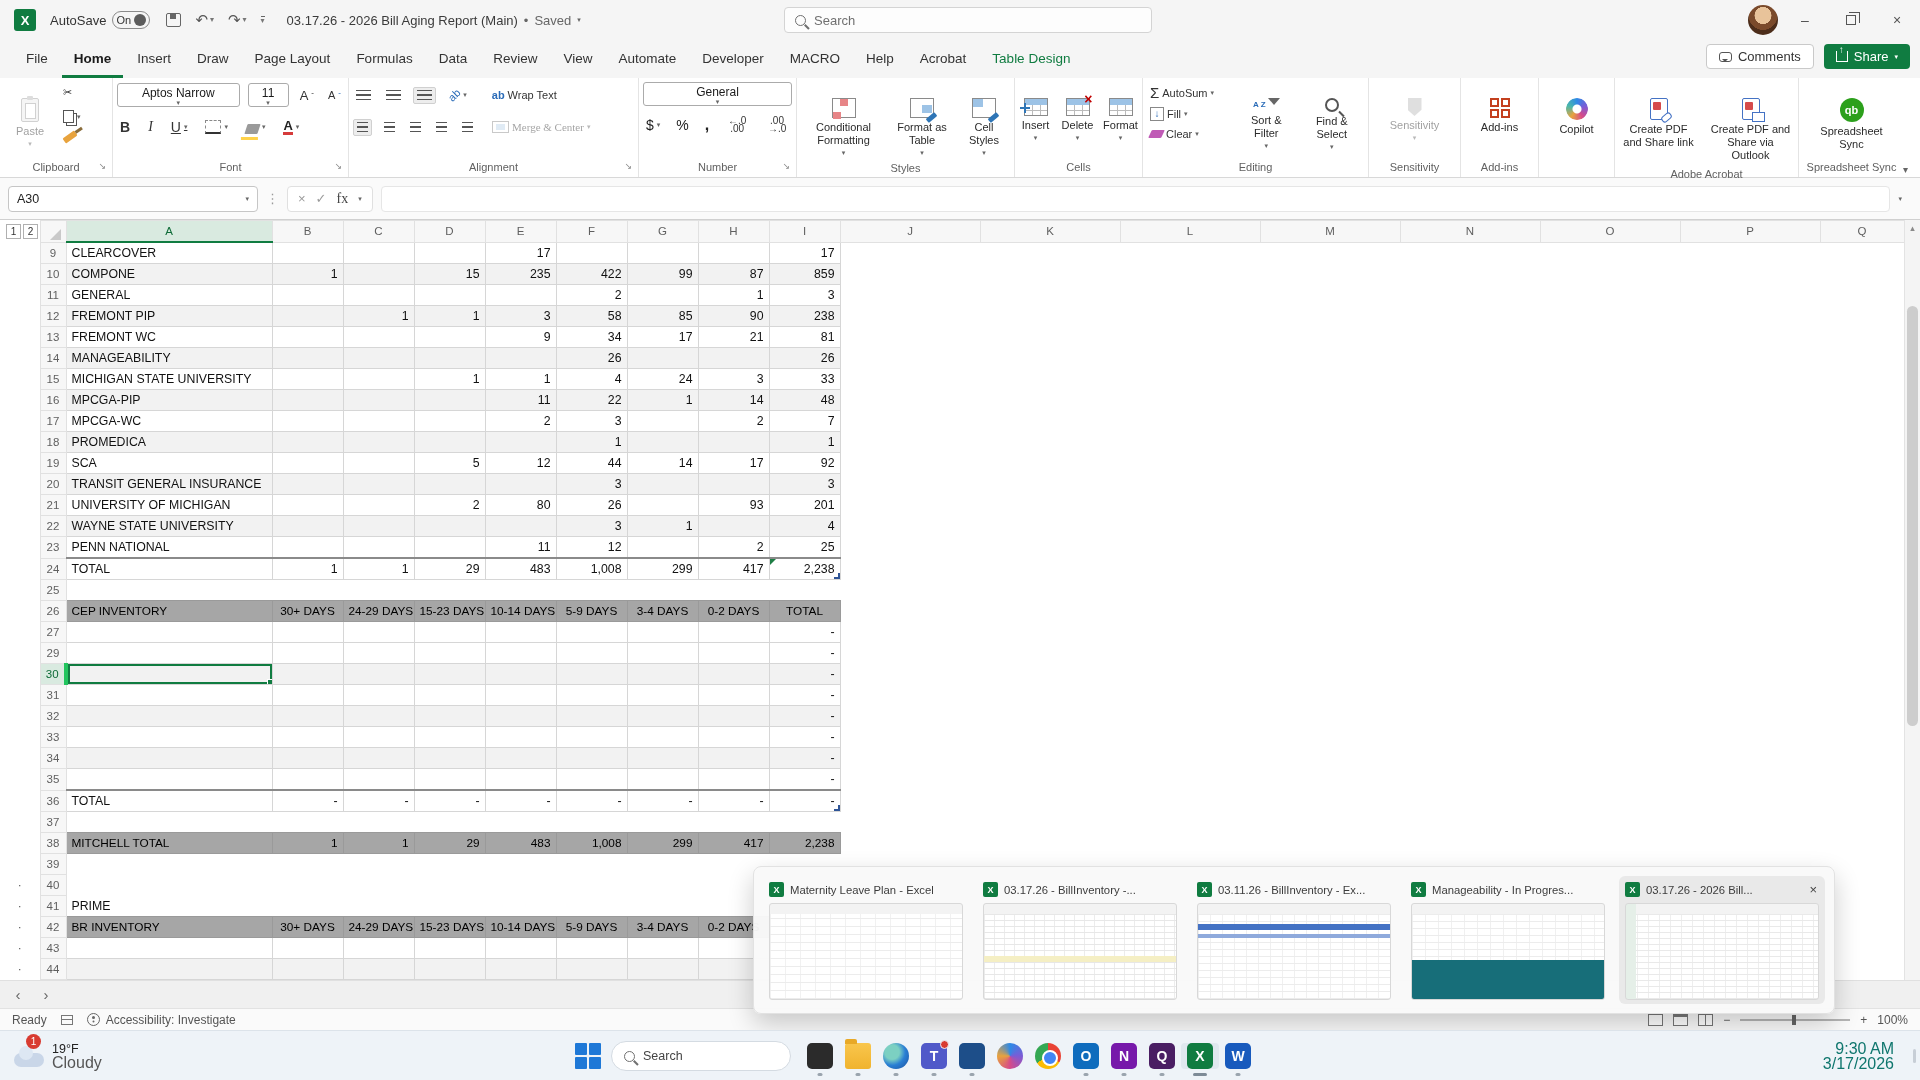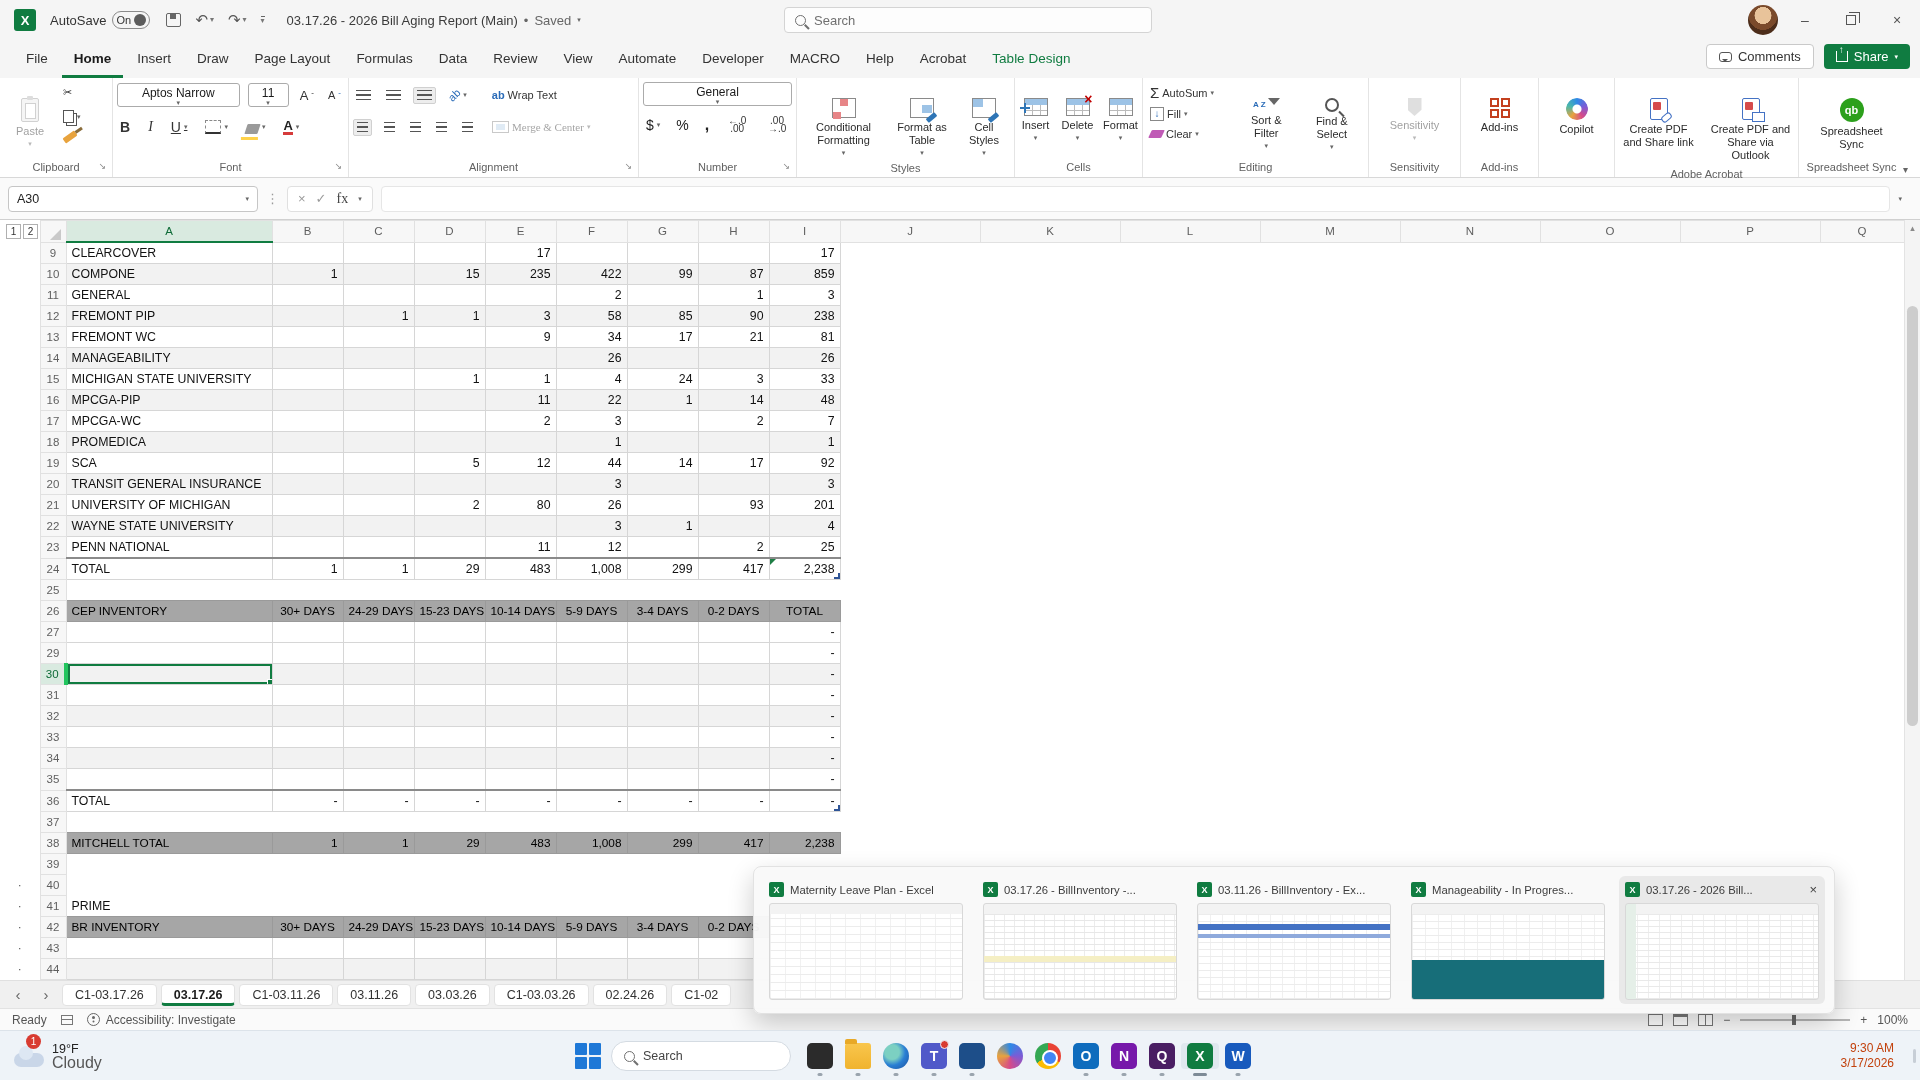--- a/index.html
+++ b/index.html
@@ -226,21 +226,21 @@
   .appwrap{position:relative;display:flex;align-items:center;}
   .appwrap.focused{background:#E0E8EF;border-radius:4px;}
   .badge-dot{position:absolute;right:-2px;top:-3px;width:9px;height:9px;border-radius:50%;background:#D83B31;border:1.5px solid #EEF3F8;}
   .grad-edge{background:radial-gradient(circle at 35% 35%,#7CD0C2 0 30%,#2A7FD4 55%,#1B4E9B 100%);border-radius:50%;}
   .grad-chrome{background:conic-gradient(#E94335 0 33%,#FBBC04 33% 66%,#34A853 66% 100%);border-radius:50%;position:relative;}
   .grad-chrome:after{content:"";position:absolute;left:7px;top:7px;width:12px;height:12px;border-radius:50%;background:#4285F4;border:2px solid #fff;}
   .grad-copilot{background:conic-gradient(#2E8AE6,#7B5BD6,#D64B8A,#E8A33D,#2E8AE6);border-radius:50%;}
   .folder-ic{background:linear-gradient(#F9C64D,#F0B32E);border-radius:3px;position:relative;}
   .folder-ic:before{content:"";position:absolute;left:0;top:-4px;width:12px;height:5px;background:#E8A927;border-radius:2px 2px 0 0;}
   #tb-clock{position:absolute;right:26px;top:0;height:50px;display:flex;flex-direction:column;
-    justify-content:center;align-items:flex-end;font-size:12px;color:#c2410c;line-height:15px;}
+    justify-content:center;align-items:flex-end;font-size:16px;color:#0f766e;line-height:15px;}
   .bell{position:absolute;right:4px;top:18px;width:3px;height:14px;background:#C7CED6;border-radius:2px;}
 
   
   #popup{position:absolute;left:753px;top:866px;width:1082px;height:148px;z-index:50;
     background:rgba(249,249,249,.96);border:1px solid #E2E2E2;border-radius:8px;
     box-shadow:0 10px 26px rgba(0,0,0,.20);display:flex;gap:8px;padding:9px;}
   .pcard{flex:1;border-radius:6px;padding:4px 6px;display:flex;flex-direction:column;gap:4px;}
   .pcard.active{background:#E9E9E9;}
   .pchead{display:flex;align-items:center;gap:6px;height:20px;}
   .mini-xl{width:15px;height:15px;border-radius:2px;background:#107C41;color:#fff;font-size:9px;
@@ -1462,30 +1462,20 @@
   <div id="vthumb"></div>
 </div>
 <div id="hscroll-frag">
   <div id="hthumb"></div>
   <span class="arr">▸</span>
 </div>
 
 <div id="sheettabs">
   <span class="tabnav">‹</span>
   <span class="tabnav">›</span>
-  <span id="stabs" style="display:flex;gap:4px;">
-      <span class="stab">C1-03.17.26</span>
-      <span class="stab active">03.17.26</span>
-      <span class="stab">C1-03.11.26</span>
-      <span class="stab">03.11.26</span>
-      <span class="stab">03.03.26</span>
-      <span class="stab">C1-03.03.26</span>
-      <span class="stab">02.24.26</span>
-      <span class="stab">C1-02</span>
-    </span>
 </div>
 
 <div id="statusbar">
   <span>Ready</span>
   <span class="macro-ic"></span>
   <span style="display:flex;align-items:center;gap:6px;">
     <span class="acc-ic"></span>
     <span>Accessibility: Investigate</span>
   </span>
   <div id="status-right">

